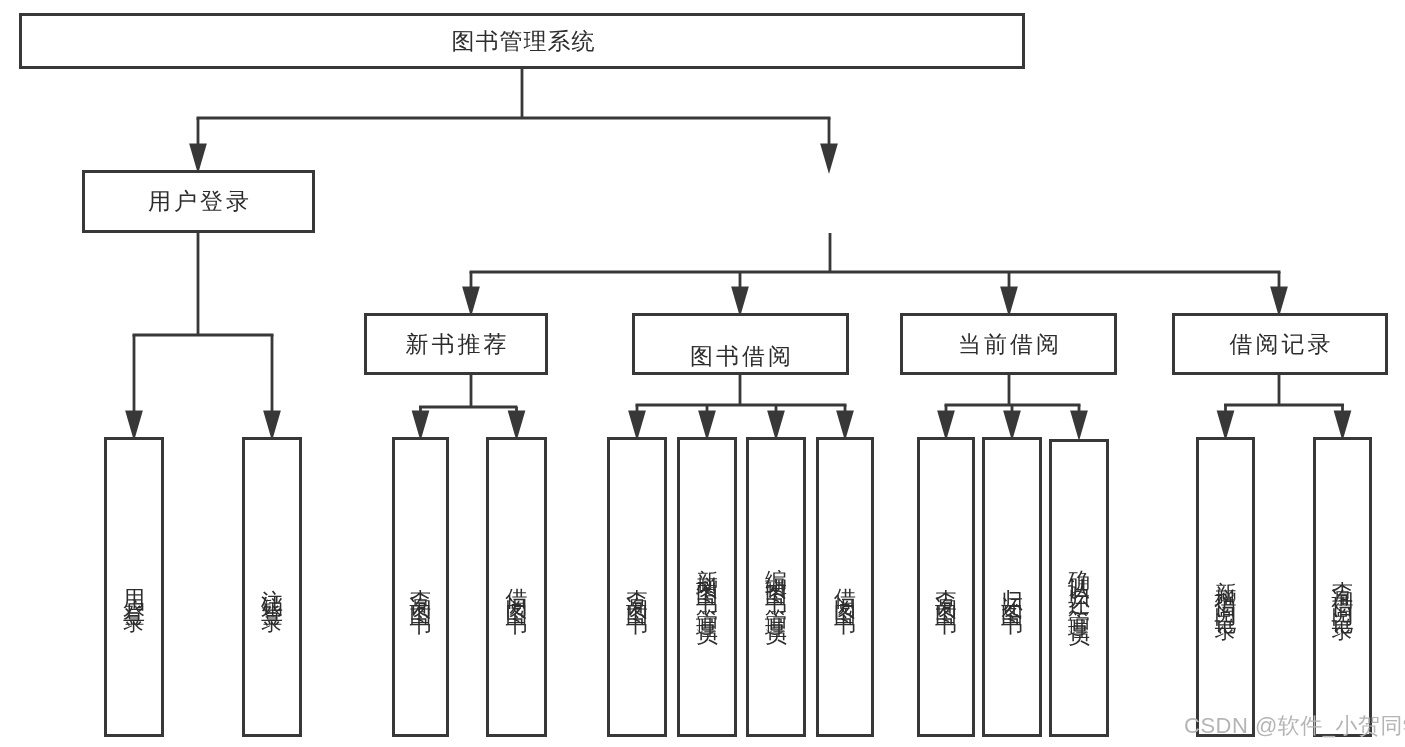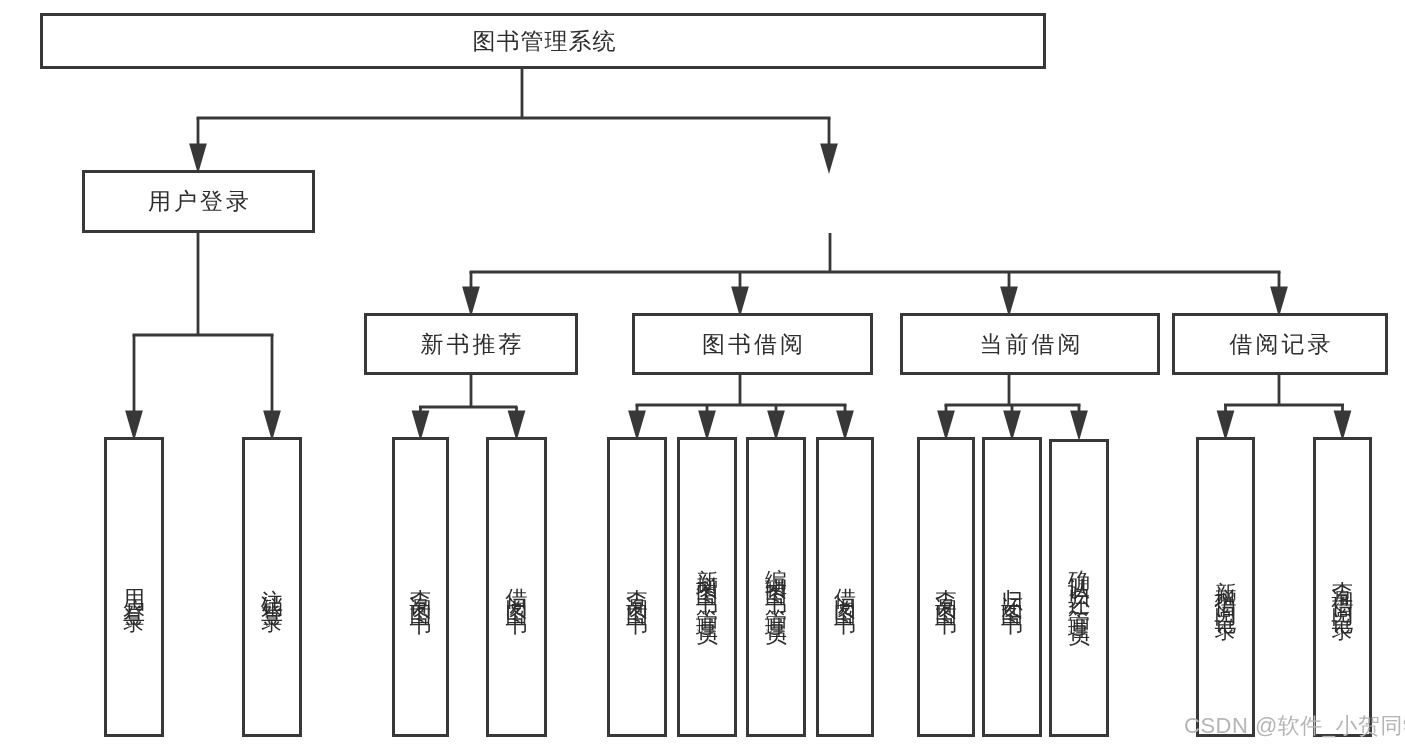--- a/index.html
+++ b/index.html
@@ -127,35 +127,35 @@
     <g>
       <line x1="1279" y1="375" x2="1279" y2="406"></line>
       <line x1="1224" y1="405" x2="1344" y2="405"></line>
       <line x1="1225.5" y1="405" x2="1225.5" y2="414"></line>
       <polygon points="1218.5,412 1232.5,412 1225.5,436" fill="#383838"></polygon>
       <line x1="1342.5" y1="405" x2="1342.5" y2="414"></line>
       <polygon points="1335.5,412 1349.5,412 1342.5,436" fill="#383838"></polygon>
     </g>
   </svg>
 
-  <div class="node root" style="left:19px; top:13px; width:1006px; height:56px;margin-left:21px;">
+  <div class="node root" style="left:19px; top:13px; width:1006px; height:56px;">
     <span class="hlabel">图书管理系统</span>
   </div>
 
   <div class="node" style="left:82px; top:170px; width:233px; height:63px;">
     <span class="hlabel">用户登录</span>
   </div>
 
-  <div class="node" style="left:364px; top:313px; width:214px; height:62px;">
+  <div class="node" style="left:364px; top:313px; width:184px; height:62px;">
     <span class="hlabel">新书推荐</span>
   </div>
-  <div class="node" style="left:632px; top:313px; width:241px; height:62px;">
+  <div class="node" style="left:632px; top:313px; width:217px; height:62px;align-items:flex-end;">
     <span class="hlabel">图书借阅</span>
   </div>
-  <div class="node" style="left:900px; top:313px; width:260px; height:62px;">
+  <div class="node" style="left:900px; top:313px; width:217px; height:62px;">
     <span class="hlabel">当前借阅</span>
   </div>
   <div class="node" style="left:1172px; top:313px; width:216px; height:62px;">
     <span class="hlabel">借阅记录</span>
   </div>
 
   <div class="node" style="left:104px; top:437px; width:60px; height:300px;">
     <span class="vlabel">用户登录</span>
   </div>
   <div class="node" style="left:242px; top:437px; width:60px; height:300px;">

